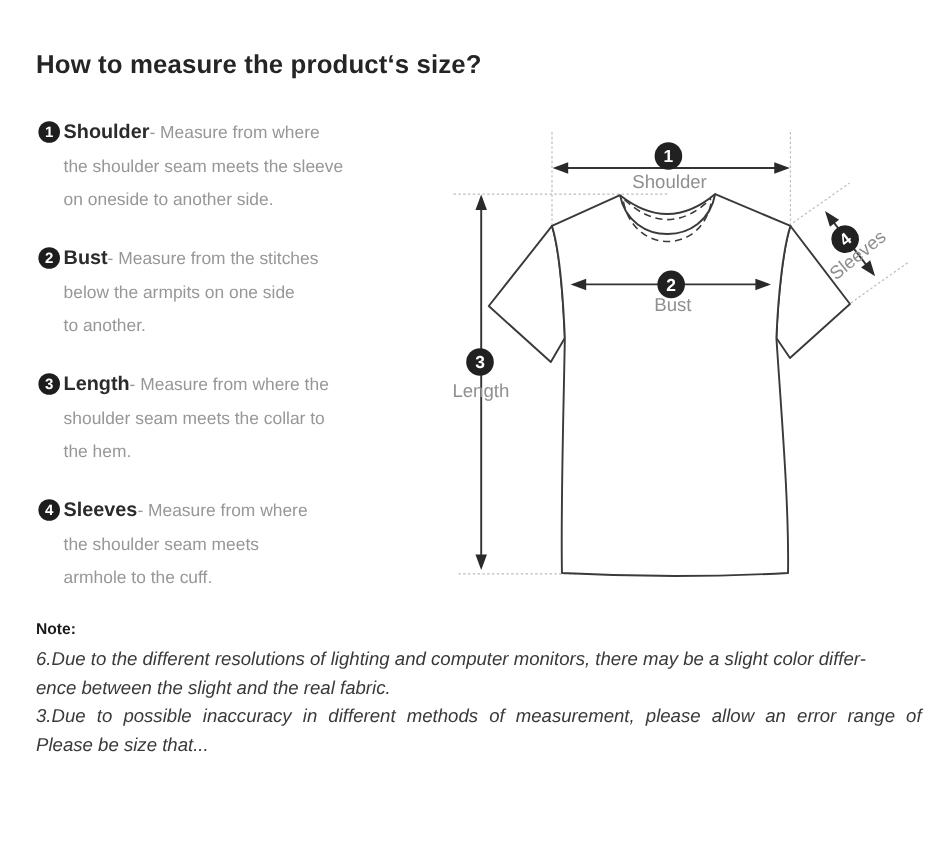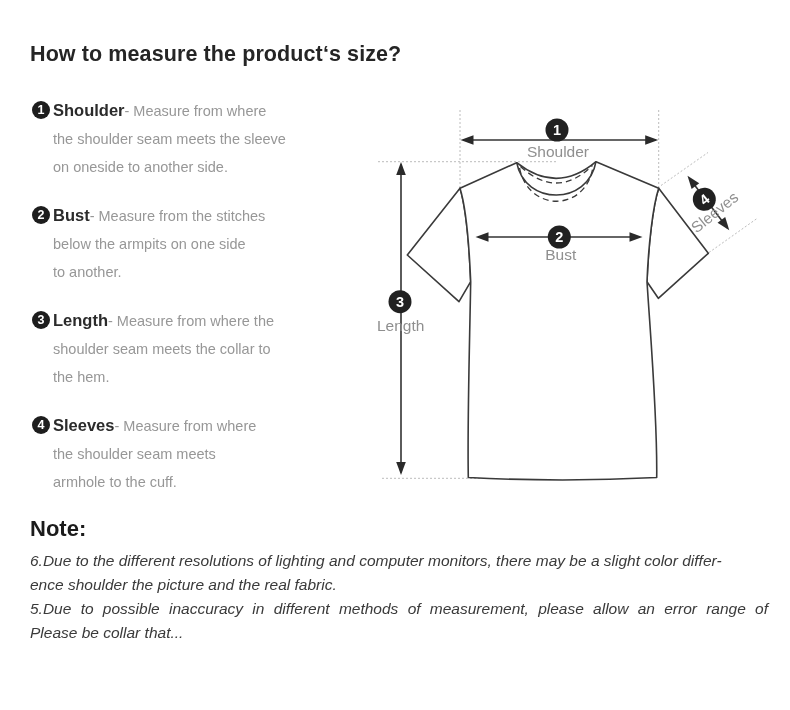--- a/index.html
+++ b/index.html
@@ -25,21 +25,21 @@
   .m-label{font-size:16.5px;font-weight:700;color:#2b2b2b;}
   .m-desc{font-size:14.5px;color:#979797;white-space:pre-line;}
 
   .diagram{position:absolute;left:370px;top:100px;width:420px;height:410px;}
   .diagram svg{display:block;overflow:visible;}
   .d-label{fill:#8f8f8f;font-size:15.5px;font-family:"Liberation Sans","DejaVu Sans",sans-serif;}
   .d-badge-num{fill:#ffffff;font-size:14.5px;font-weight:700;
     font-family:"Liberation Sans","DejaVu Sans",sans-serif;}
 
   .note{position:absolute;left:30px;top:516px;width:748px;}
-  .note-heading{font-size:22px;font-weight:700;color:#1b1b1b;margin-bottom:7px;}
+  .note-heading{font-size:13px;font-weight:700;color:#1b1b1b;margin-bottom:7px;}
   .note-line{
     font-style:italic;font-size:15.5px;color:#3a3a3a;line-height:24px;white-space:nowrap;
   }
   .note-line.stretch{word-spacing:0.32em;}
 </style>
 </head>
 <body>
 
 <div class="page">
 
@@ -128,18 +128,18 @@
       <text x="188" y="57" text-anchor="middle" class="d-label">Shoulder</text>
       <text x="190.7" y="159.5" text-anchor="middle" class="d-label">Bust</text>
       <text x="30.7" y="230.5" text-anchor="middle" class="d-label">Length</text>
       <text transform="translate(348,116.5) rotate(-39)" text-anchor="middle" class="d-label">Sleeves</text>
     </svg>
   </div>
 
   <div class="note">
     <div class="note-heading">Note:</div>
     <div class="note-line">6.Due to the different resolutions of lighting and computer monitors, there may be a slight color differ-</div>
-    <div class="note-line">ence shoulder the picture and the real fabric.</div>
-    <div class="note-line stretch">5.Due to possible inaccuracy in different methods of measurement, please allow an error range of</div>
-    <div class="note-line">Please be collar that...</div>
+    <div class="note-line">ence between the slight and the real fabric.</div>
+    <div class="note-line stretch">3.Due to possible inaccuracy in different methods of measurement, please allow an error range of</div>
+    <div class="note-line">Please be size that...</div>
   </div>
 
 </div>
 
 </body></html>

